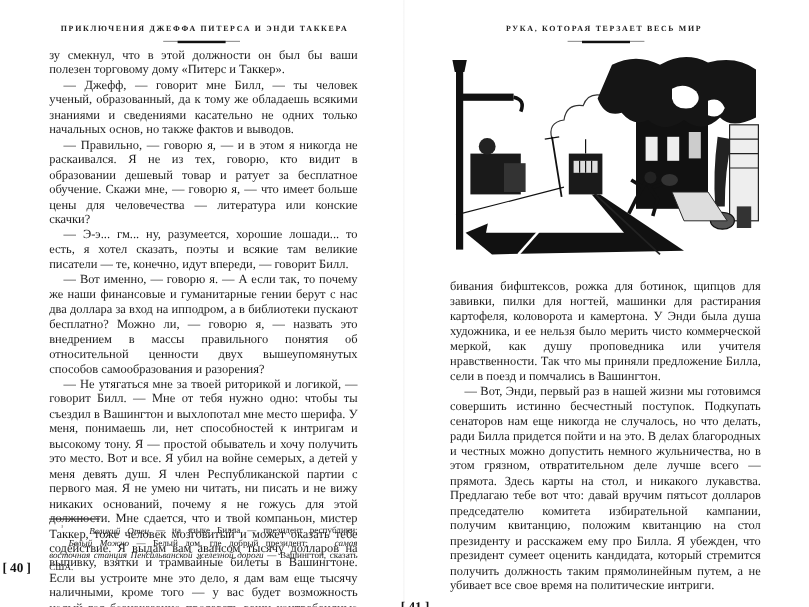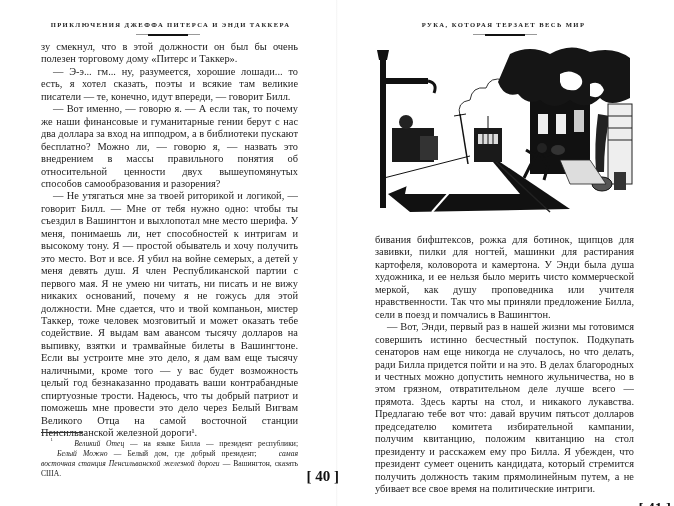--- a/index.html
+++ b/index.html
@@ -16,37 +16,39 @@
     .page.right .head-rule { left: 136px; }
     .body-text { position: absolute; font-size: 10.4px; line-height: 12.45px; text-align: justify; color: #1d1d1d; }
     .page.left .body-text { left: 41px; top: 41px; width: 257px; }
     .page.right .body-text { left: 38px; top: 234px; width: 259px; }
     .body-text p { margin: 0; text-indent: 12px; hyphens: manual; }
     .body-text p.cont { text-indent: 0; }
     .fn-rule { position: absolute; left: 41px; top: 432px; width: 42px; height: 1px; background: #333; }
     .footnote { position: absolute; left: 41px; top: 436px; width: 257px; font-size: 7.6px; line-height: 10px; text-align: justify; color: #222; text-indent: 10px; }
     .footnote sup { font-size: 5px; }
     .footnote i { font-style: italic; padding-left: 16px; }
-    .folio { position: absolute; top: 468px; width: 337px; left: 0; text-align: right; font-size: 15px; font-weight: bold; color: #111; }
+    .folio { position: absolute; top: 468px; width: 337px; left: 0; text-align: left; font-size: 11px; font-weight: bold; color: #111; }
     .page.left .folio { left: 2px; }
     .page.right .folio { left: -3px; top: 466px; margin-top: 34px; }
     .illustration { position: absolute; left: 33px; top: 44px; width: 266px; height: 172px; }
     .illustration svg { width: 100%; height: 100%; display: block; }
     .gutter { position: absolute; left: 336px; top: 0; width: 2px; height: 506px; background: linear-gradient(to right, #f4f4f4, #fff); }
   </style>
 </head>
 <body>
 
 <div class="gutter"></div>
 
 <div class="page left">
   <div class="running-head">ПРИКЛЮЧЕНИЯ ДЖЕФФА ПИТЕРСА И ЭНДИ ТАККЕРА</div>
   <div class="head-rule"></div>
   <div class="body-text">
-    <p class="cont">зу смекнул, что в этой должности он был бы очень полезен торговому дому «Питерс и Таккер».</p>
+    <p class="cont">зу смекнул, что в этой должности он был бы ваши полезен торговому дому «Питерс и Таккер».</p>
+    <p>— Джефф, — говорит мне Билл, — ты человек ученый, образованный, да к тому же обладаешь всякими знаниями и сведениями касательно не одних только начальных основ, но также фактов и выводов.</p>
+    <p>— Правильно, — говорю я, — и в этом я никогда не раскаивался. Я не из тех, говорю, кто видит в образовании дешевый товар и ратует за бесплатное обучение. Скажи мне, — говорю я, — что имеет больше цены для человечества — литература или конские скачки?</p>
     <p>— Э-э... гм... ну, разумеется, хорошие лошади... то есть, я хотел сказать, поэты и всякие там великие писатели — те, конечно, идут впереди, — говорит Билл.</p>
     <p>— Вот именно, — говорю я. — А если так, то почему же наши финансовые и гуманитарные гении берут с нас два доллара за вход на ипподром, а в библиотеки пускают бесплатно? Можно ли, — говорю я, — назвать это внедрением в массы правильного понятия об относительной ценности двух вышеупомянутых способов самообразования и разорения?</p>
     <p>— Не утягаться мне за твоей риторикой и логикой, — говорит Билл. — Мне от тебя нужно одно: чтобы ты съездил в Вашингтон и выхлопотал мне место шерифа. У меня, понимаешь ли, нет способностей к интригам и высокому тону. Я — простой обыватель и хочу получить это место. Вот и все. Я убил на войне семерых, а детей у меня девять душ. Я член Республиканской партии с первого мая. Я не умею ни читать, ни писать и не вижу никаких оснований, почему я не гожусь для этой должности. Мне сдается, что и твой компаньон, мистер Таккер, тоже человек мозговитый и может оказать тебе содействие. Я выдам вам авансом тысячу долларов на выпивку, взятки и трамвайные билеты в Вашингтоне. Если вы устроите мне это дело, я дам вам еще тысячу наличными, кроме того — у вас будет возможность целый год безнаказанно продавать ваши контрабандные спиртуозные трости. Надеюсь, что ты добрый патриот и поможешь мне провести это дело через Белый Вигвам Великого Отца на самой восточной станции Пенсильванской железной дороги¹.</p>
 
   </div>
   <div class="fn-rule"></div>
   <div class="footnote">
     <sup>¹</sup>
     <i>Великий Отец</i><span> — на языке Билла — президент республики; </span><i>Белый Можно</i><span> — Белый дом, где добрый президент; </span><i>самая восточная станция Пенсильванской железной дороги</i><span> — Вашингтон, сказать США.</span>
   </div>

